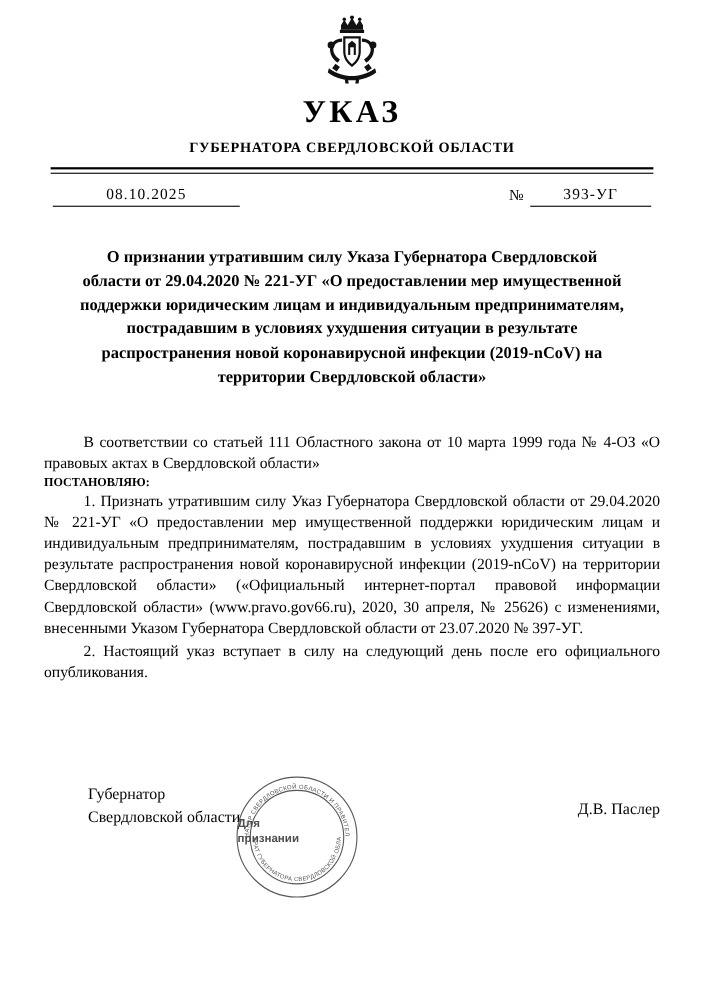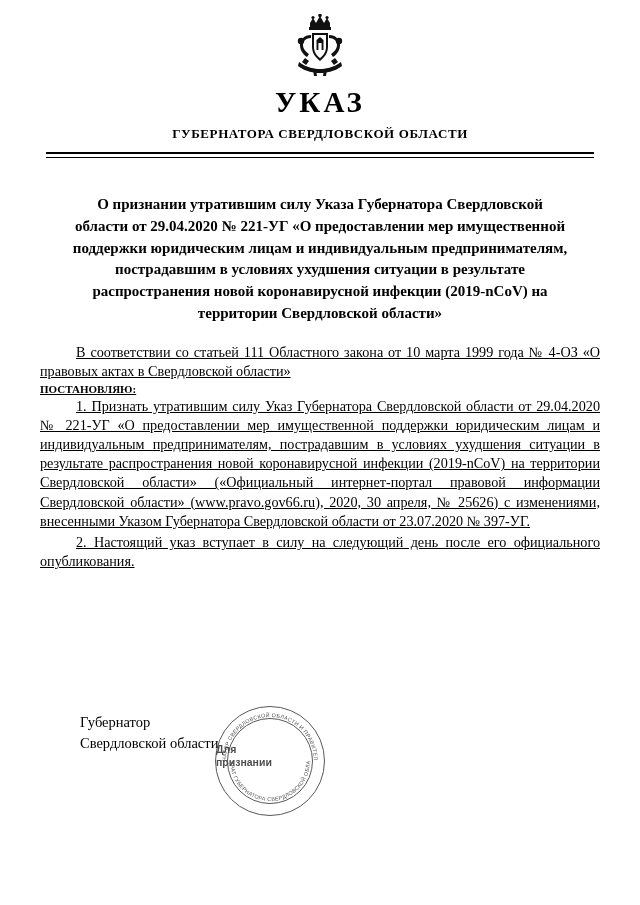--- a/index.html
+++ b/index.html
@@ -102,25 +102,24 @@
   .subject {
     margin: 36px 30px 0 30px;
     text-align: center;
     font-size: 15px;
     font-weight: bold;
     line-height: 1.45;
   }
 
   
   .body {
-    margin-top: 18px;
+    margin-top: 38px;
     font-size: 14.2px;
     line-height: 1.35;
     text-align: justify;
-    text-decoration: underline;
   }
   .body p {
     margin: 0;
     text-indent: 36px;
     text-align: justify;
     text-justify: inter-word;
   }
   .decree-word {
     font-weight: bold;
     font-size: 11px;
@@ -211,36 +210,44 @@
         <path d="M24 55 L25 62 L28 62 L27 55 Z" fill="#111"></path>
         <path d="M38 55 L37 62 L34 62 L35 55 Z" fill="#111"></path>
       </svg>
     </div>
   </div>
 
   <div class="doc-title">УКАЗ</div>
   <div class="doc-subtitle">ГУБЕРНАТОРА СВЕРДЛОВСКОЙ ОБЛАСТИ</div>
   <div class="rule-double"></div>
 
+  <div class="meta-row">
+    <div class="meta-date">08.10.2025</div>
+    <div class="meta-num">
+      <span class="nolabel">№</span>
+      <span class="numval">393-УГ</span>
+    </div>
+  </div>
 
 
   <div class="subject">О признании утратившим силу Указа Губернатора Свердловской области от 29.04.2020 № 221-УГ «О предоставлении мер имущественной поддержки юридическим лицам и индивидуальным предпринимателям, пострадавшим в условиях ухудшения ситуации в результате распространения новой коронавирусной инфекции (2019-nCoV) на территории Свердловской области»</div>
 
   <div class="body">
     <p>В соответствии со статьей 111 Областного закона от 10 марта 1999 года № 4-ОЗ «О правовых актах в Свердловской области»</p>
     <span class="decree-word">ПОСТАНОВЛЯЮ:</span>
     <p>1. Признать утратившим силу Указ Губернатора Свердловской области от 29.04.2020 № 221-УГ «О предоставлении мер имущественной поддержки юридическим лицам и индивидуальным предпринимателям, пострадавшим в условиях ухудшения ситуации в результате распространения новой коронавирусной инфекции (2019-nCoV) на территории Свердловской области» («Официальный интернет-портал правовой информации Свердловской области» (www.pravo.gov66.ru), 2020, 30 апреля, № 25626) с изменениями, внесенными Указом Губернатора Свердловской области от 23.07.2020 № 397-УГ.</p>
     <div class="para-gap"></div>
     <p>2. Настоящий указ вступает в силу на следующий день после его официального опубликования.</p>
     <div class="para-gap"></div>
   </div>
 
   <div class="sign-row">
     <div class="sign-left">Губернатор
 Свердловской области</div>
+    <div class="sign-right">Д.В. Паслер</div>
   </div>
 
   <div class="stamp">
     <div class="inner-ring"></div>
     <svg width="108" height="108" viewBox="0 0 108 108" xmlns="http://www.w3.org/2000/svg">
       <defs>
         <path id="ringTop" d="M 10,54 A 44,44 0 0 1 98,54"></path>
         <path id="ringBot" d="M 14,54 A 40,40 0 0 0 94,54"></path>
       </defs>
       <text class="stamp-ring-text">

